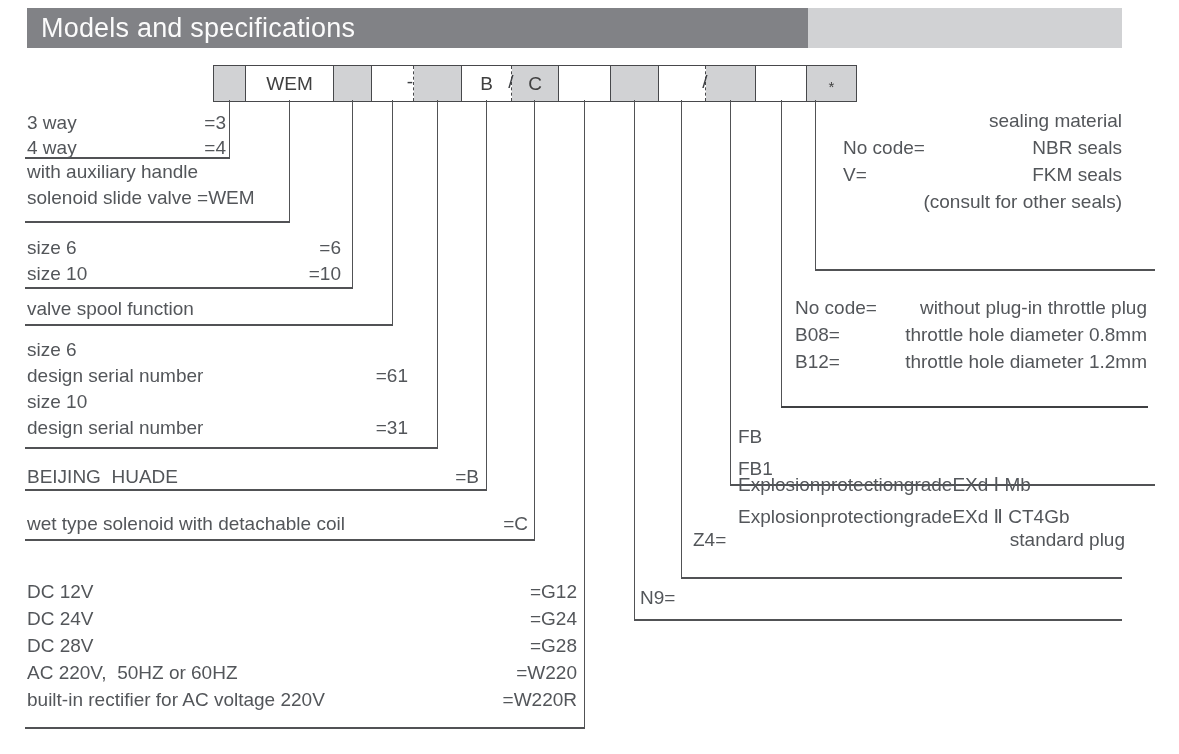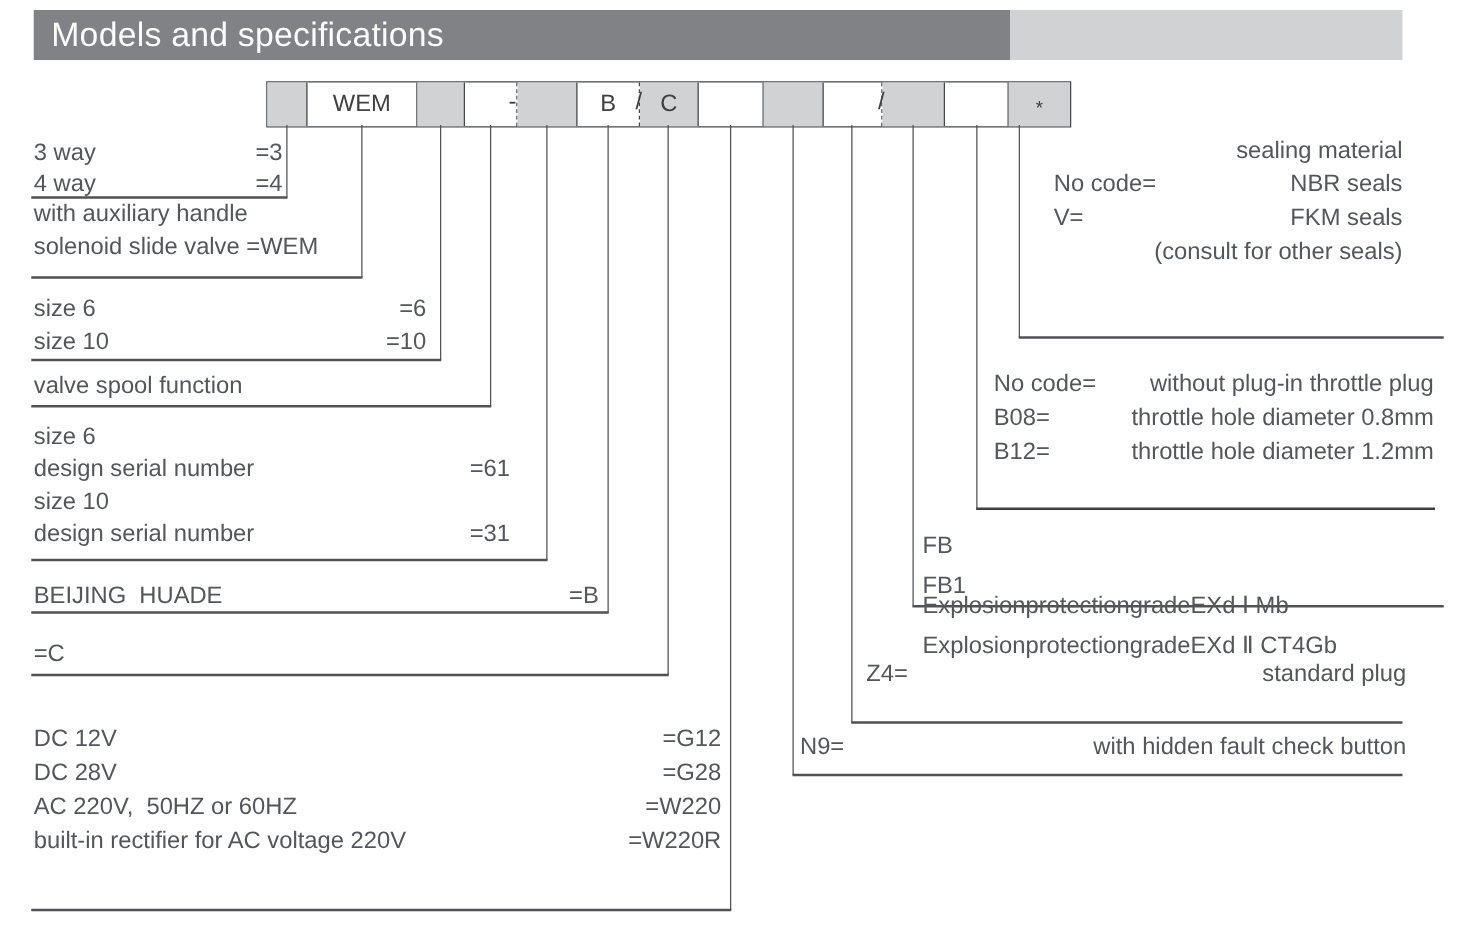--- a/index.html
+++ b/index.html
@@ -168,28 +168,33 @@
 
   <div class="blk" id="blk-brand">
     <div class="row">
       <span class="txt">BEIJING  HUADE</span>
       <span class="txt">=B</span>
     </div>
   </div>
 
   <div class="blk" id="blk-coil">
     <div class="row">
+      <span class="txt">wet type solenoid with detachable coil</span>
       <span class="txt">=C</span>
     </div>
   </div>
 
   <div class="blk" id="blk-volt">
     <div class="row">
       <span class="txt">DC 12V</span>
       <span class="txt">=G12</span>
+    </div>
+    <div class="row">
+      <span class="txt">DC 24V</span>
+      <span class="txt">=G24</span>
     </div>
     <div class="row">
       <span class="txt">DC 28V</span>
       <span class="txt">=G28</span>
     </div>
     <div class="row">
       <span class="txt">AC 220V,  50HZ or 60HZ</span>
       <span class="txt">=W220</span>
     </div>
     <div class="row">
@@ -246,17 +251,16 @@
   <div class="blk" id="blk-z4">
     <div class="row">
       <span class="txt">Z4=</span>
       <span class="txt">standard plug</span>
     </div>
   </div>
 
   <div class="blk" id="blk-n9">
     <div class="row">
       <span class="txt">N9=</span>
-      <span class="txt">with hidden fault check button</span>
     </div>
   </div>
 
 </div>
 
 </body></html>

